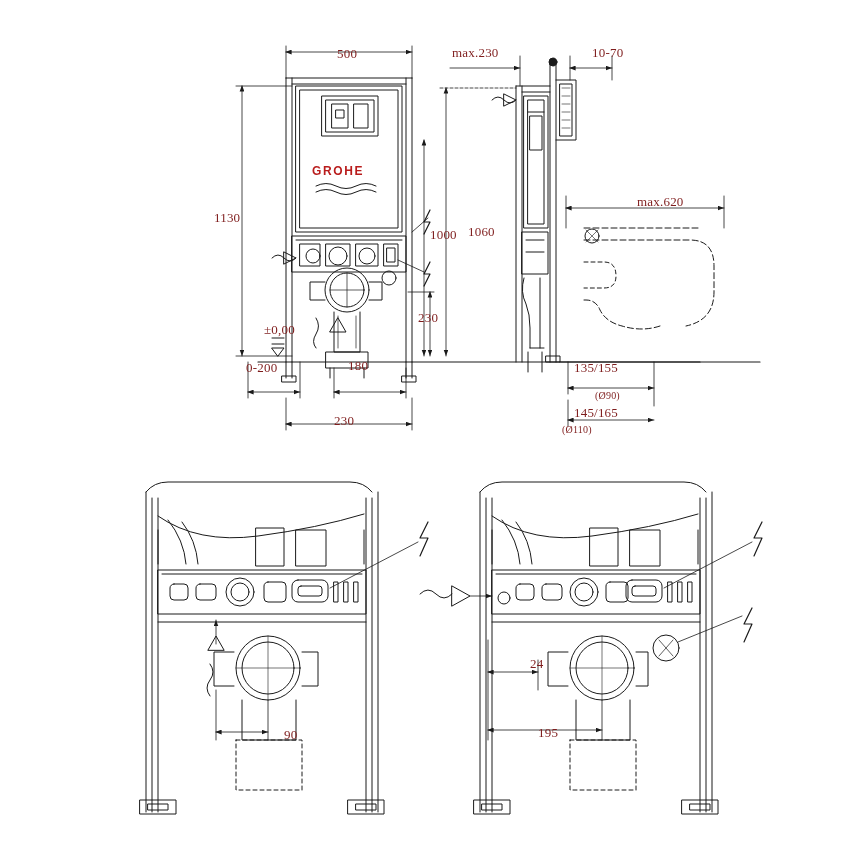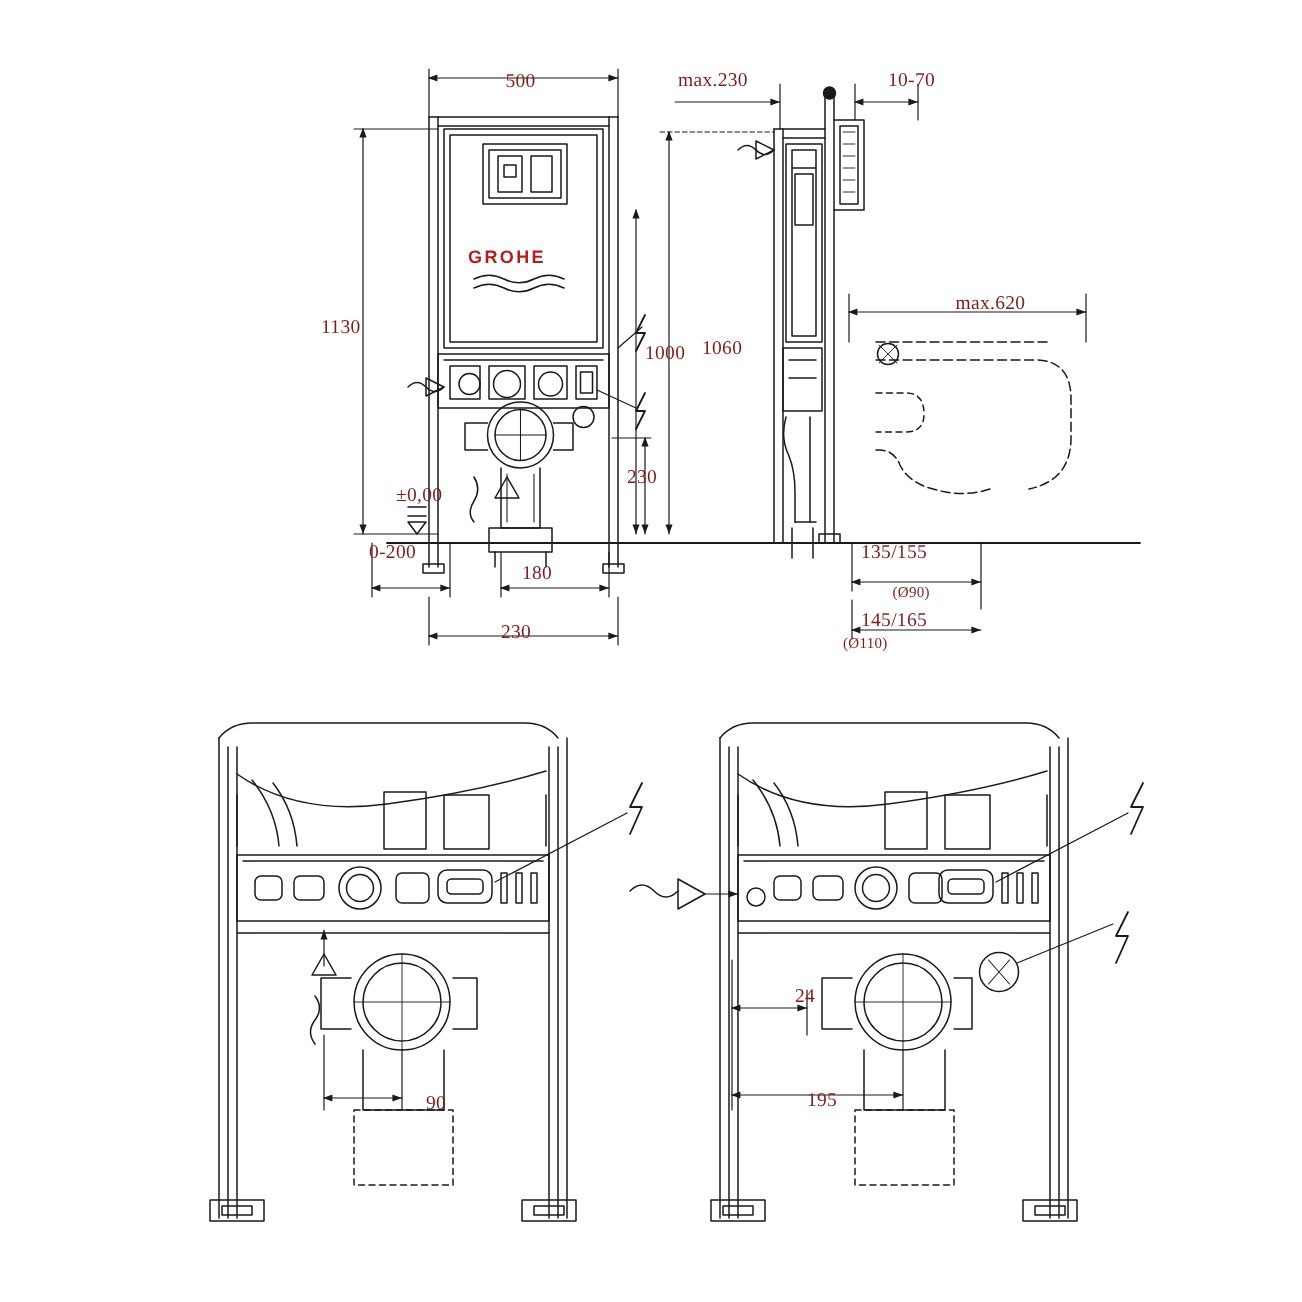--- a/index.html
+++ b/index.html
@@ -355,21 +355,21 @@
   <div class="brand-label" style="left:312px; top:164px;">GROHE</div>
 
   <div class="dim-label" style="left:337px; top:46px;">500</div>
 
   <div class="dim-label" style="left:214px; top:210px;">1130</div>
 
   <div class="dim-label" style="left:232px; top:322px;margin-left:32px;">±0,00</div>
 
   <div class="dim-label" style="left:246px; top:360px;">0-200</div>
 
-  <div class="dim-label" style="left:348px; top:374px;text-align:center;">180</div>
+  <div class="dim-label" style="left:348px; top:358px;text-align:center;">180</div>
 
   <div class="dim-label" style="left:334px; top:413px;">230</div>
 
   <div class="dim-label" style="left:452px; top:45px;">max.230</div>
 
   <div class="dim-label" style="left:592px; top:45px;text-align:center;">10-70</div>
 
   <div class="dim-label" style="left:468px; top:188px;margin-top:36px;">1060</div>
 
   <div class="dim-label" style="left:430px; top:227px;">1000</div>

